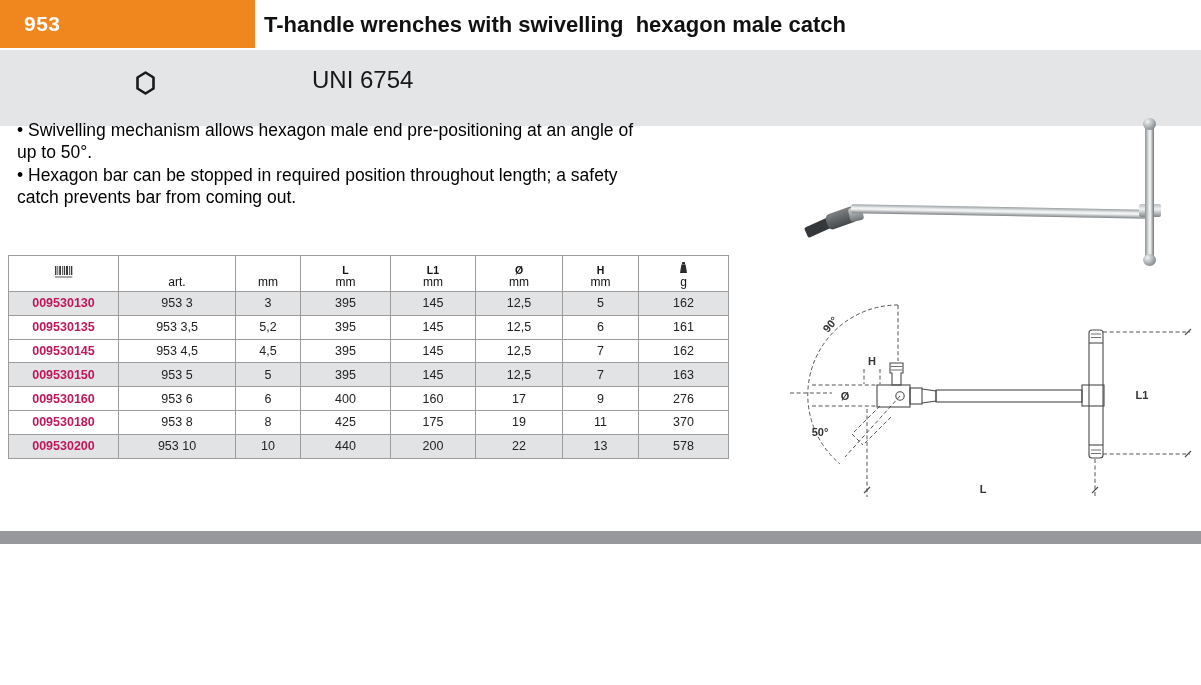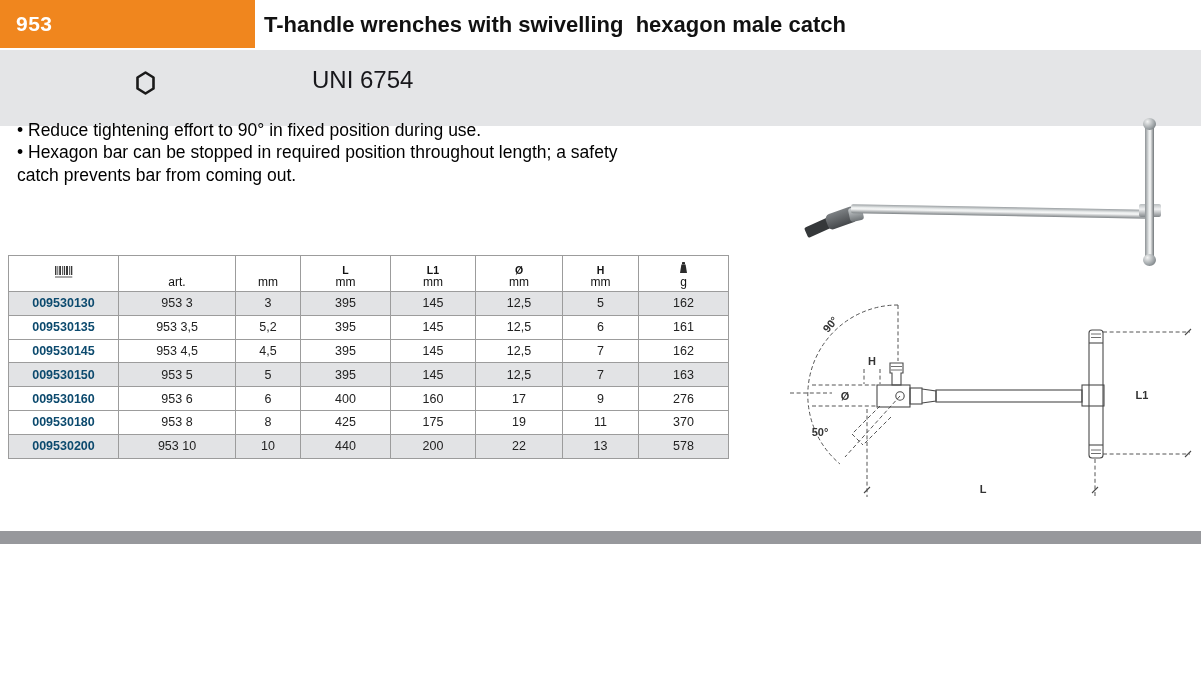--- a/index.html
+++ b/index.html
@@ -5,21 +5,21 @@
   html,body { margin:0; padding:0; background:#ffffff; }
   .page {
     position:relative; width:1201px; height:685px; background:#fff;
     font-family:"Liberation Sans", sans-serif; overflow:hidden;
   }
 
   
   .code-box {
     position:absolute; left:0; top:0; width:255px; height:48px;
     background:var(--accent-orange,#F0861E);
-    display:flex; align-items:center; padding-left:16px; box-sizing:border-box;
+    display:flex; align-items:center; padding-left:24px; box-sizing:border-box;
   }
   .code-box span { color:#fff; font-size:21px; font-weight:bold; letter-spacing:.5px; }
   .page-title {
     position:absolute; left:264px; top:0; height:50px; margin:0;
     display:flex; align-items:center;
     font-size:22px; font-weight:bold; color:#111; white-space:pre;
   }
 
   
   .standard-band {
@@ -50,21 +50,21 @@
     text-align:center; padding:0; overflow:hidden;
   }
   .spec-table thead tr { height:36px; background:#fff; }
   .spec-table th { font-weight:normal; vertical-align:bottom; padding-bottom:3px; color:#111; }
   .spec-table th.vmid { vertical-align:middle; padding-bottom:0; }
   .h-main { font-size:10.5px; line-height:12px; font-weight:bold; }
   .h-sub  { font-size:12px; line-height:12px; }
   .spec-table tbody tr { height:23.8px; background:#fff; }
   .spec-table tbody tr.shade { background:var(--row-shade,#E2E3E5); }
   .spec-table td { font-size:12.5px; color:#222; }
-  .spec-table td.code { font-weight:bold; color:#0c4a6e; }
+  .spec-table td.code { font-weight:bold; color:#be185d; }
 
   
   .divider {
     position:absolute; left:0; top:531px; width:1201px; height:13px;
     background:var(--divider-gray,#97989C);
   }
 
   
   .photo { position:absolute; left:795px; top:112px; width:406px; height:156px; }
   .photo div { position:absolute; }
@@ -121,21 +121,22 @@
   <div class="standard-band">
     <span class="hex">
       <svg width="19" height="24" viewBox="0 0 19 24">
         <polygon points="9.5,1.5 17.5,6.5 17.5,17.5 9.5,22.5 1.5,17.5 1.5,6.5" fill="none" stroke="#1a1a1a" stroke-width="2.6" stroke-linejoin="round"></polygon>
       </svg>
     </span>
     <span class="standard-name">UNI 6754</span>
   </div>
 
   <ul class="features">
-      <li>• Reduce tightening effort to 90° in fixed position during use.</li>
+      <li>• Swivelling mechanism allows hexagon male end pre-positioning at an angle of
+up to 50°.</li>
       <li>• Hexagon bar can be stopped in required position throughout length; a safety
 catch prevents bar from coming out.</li>
     </ul>
 
   <table class="spec-table">
     <colgroup>
       <col style="width:110px">
         <col style="width:117px">
         <col style="width:65px">
         <col style="width:90px">

